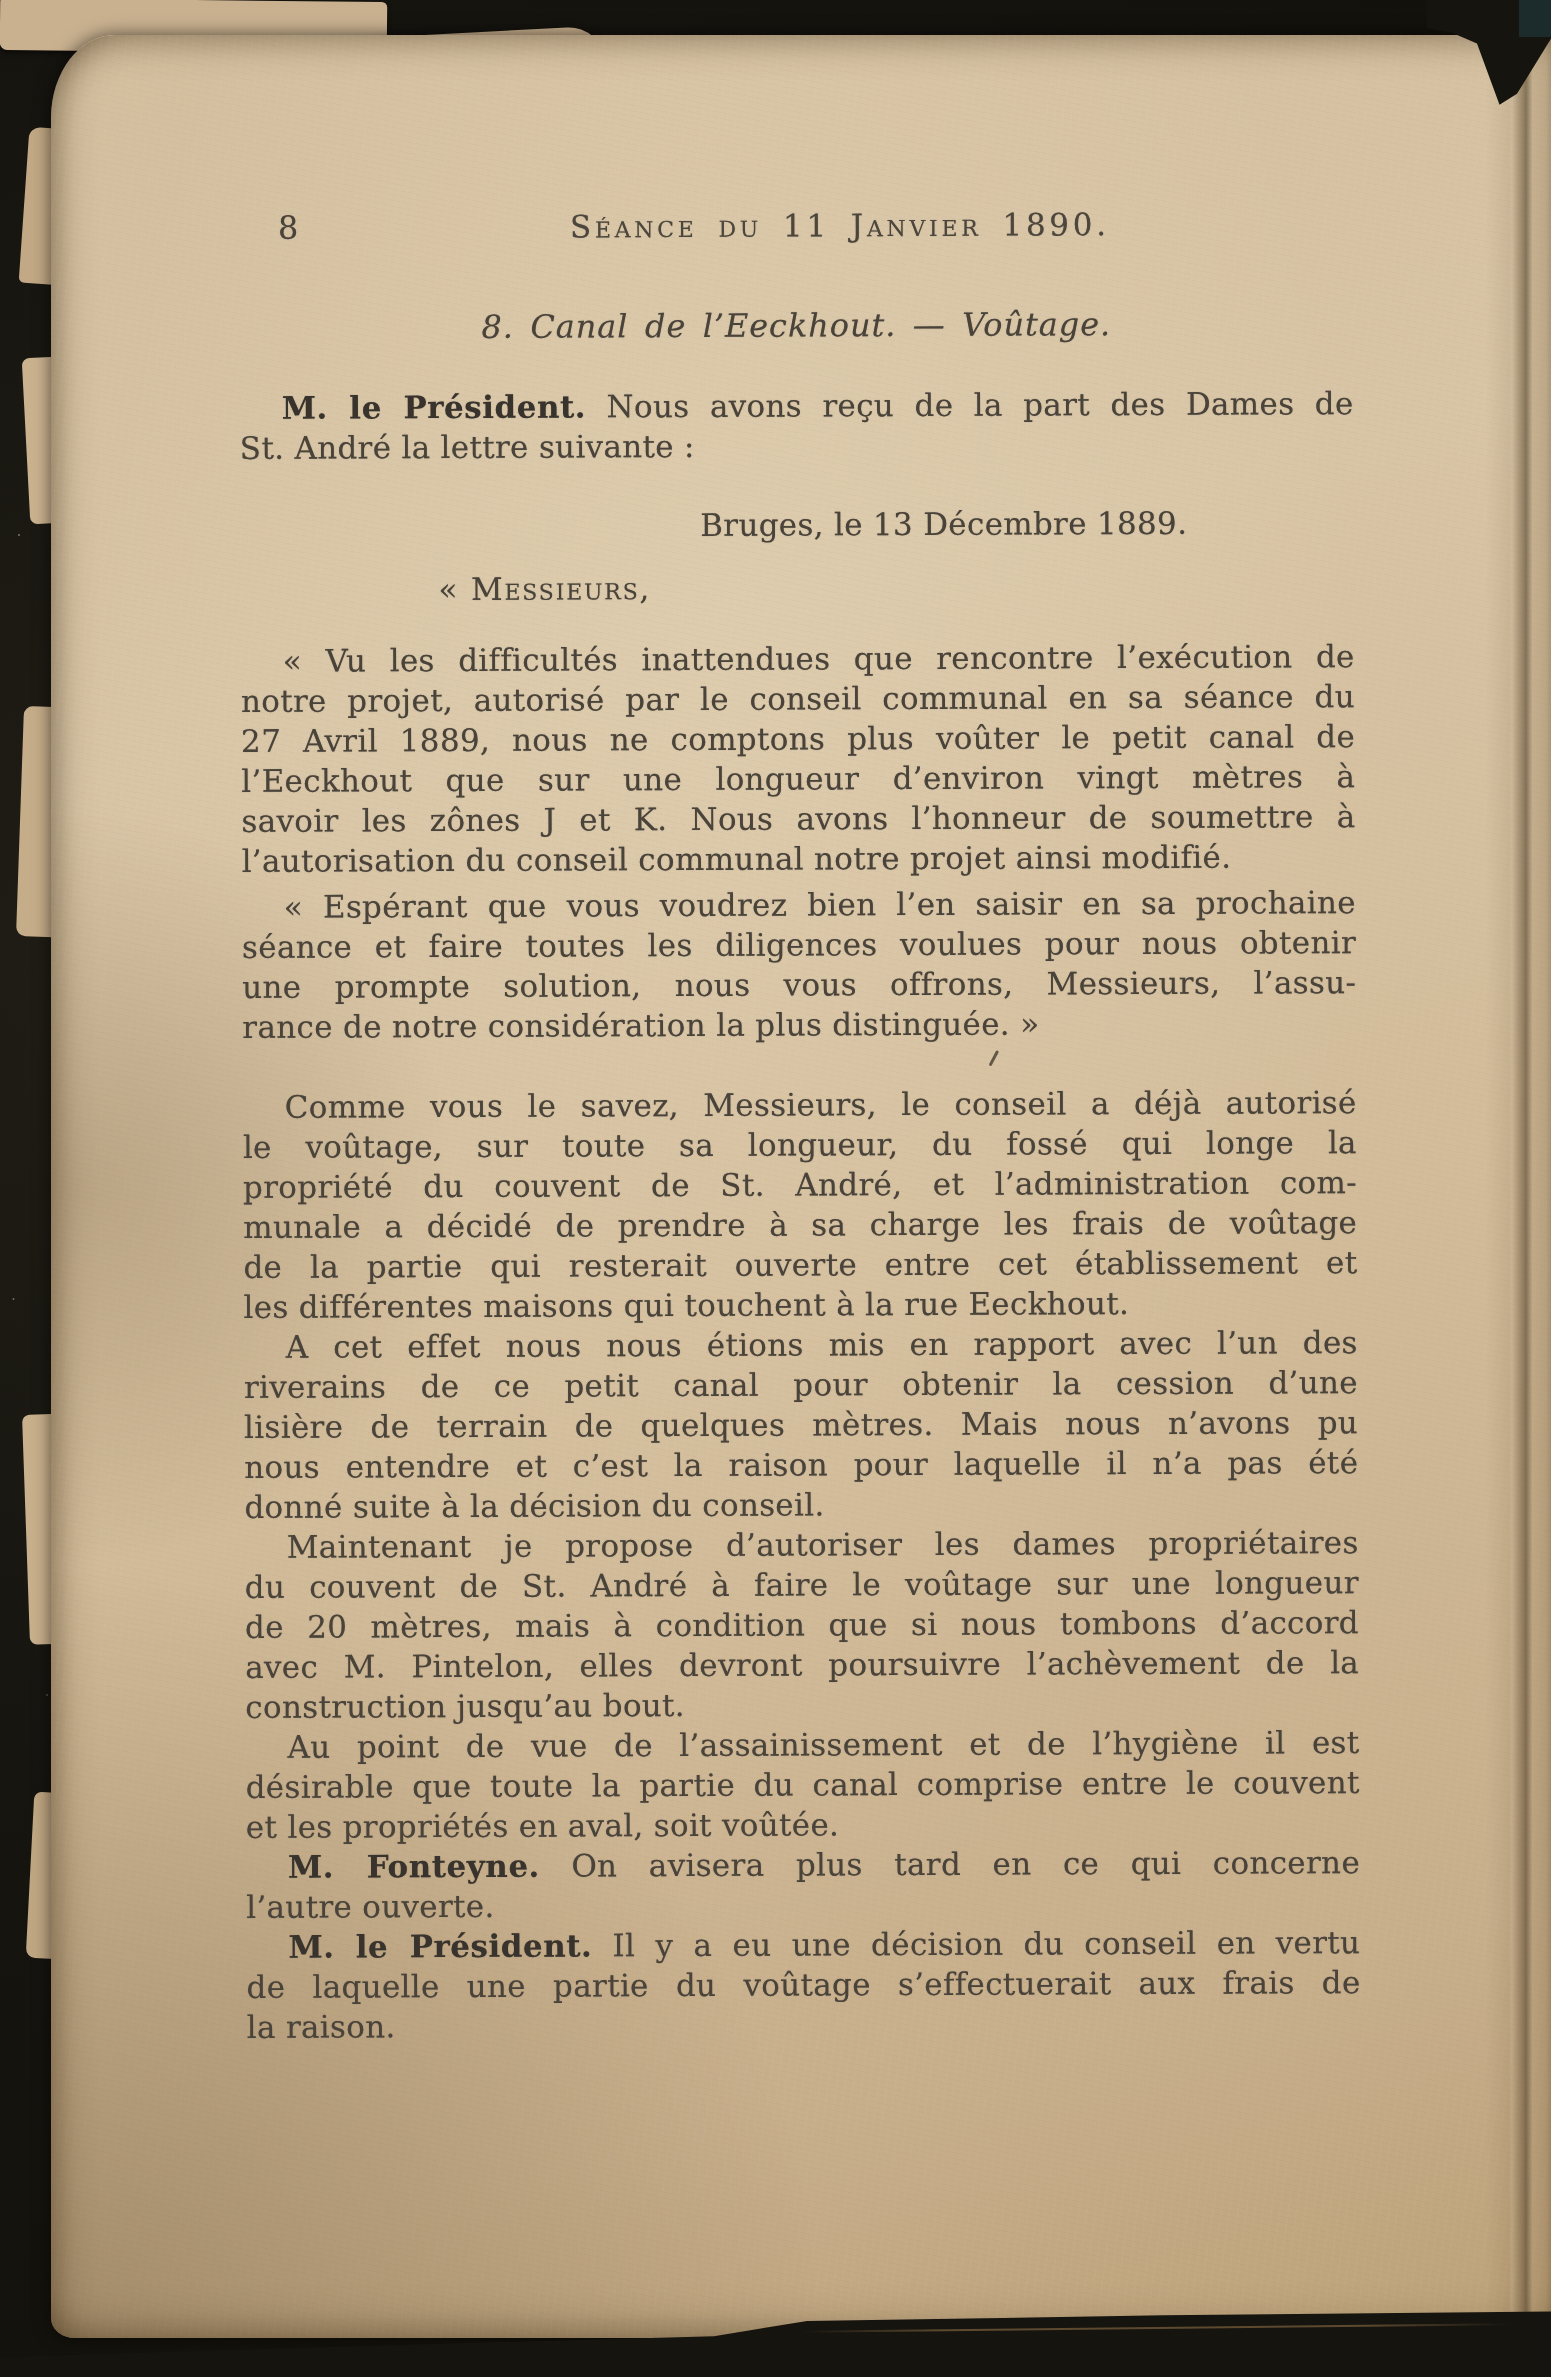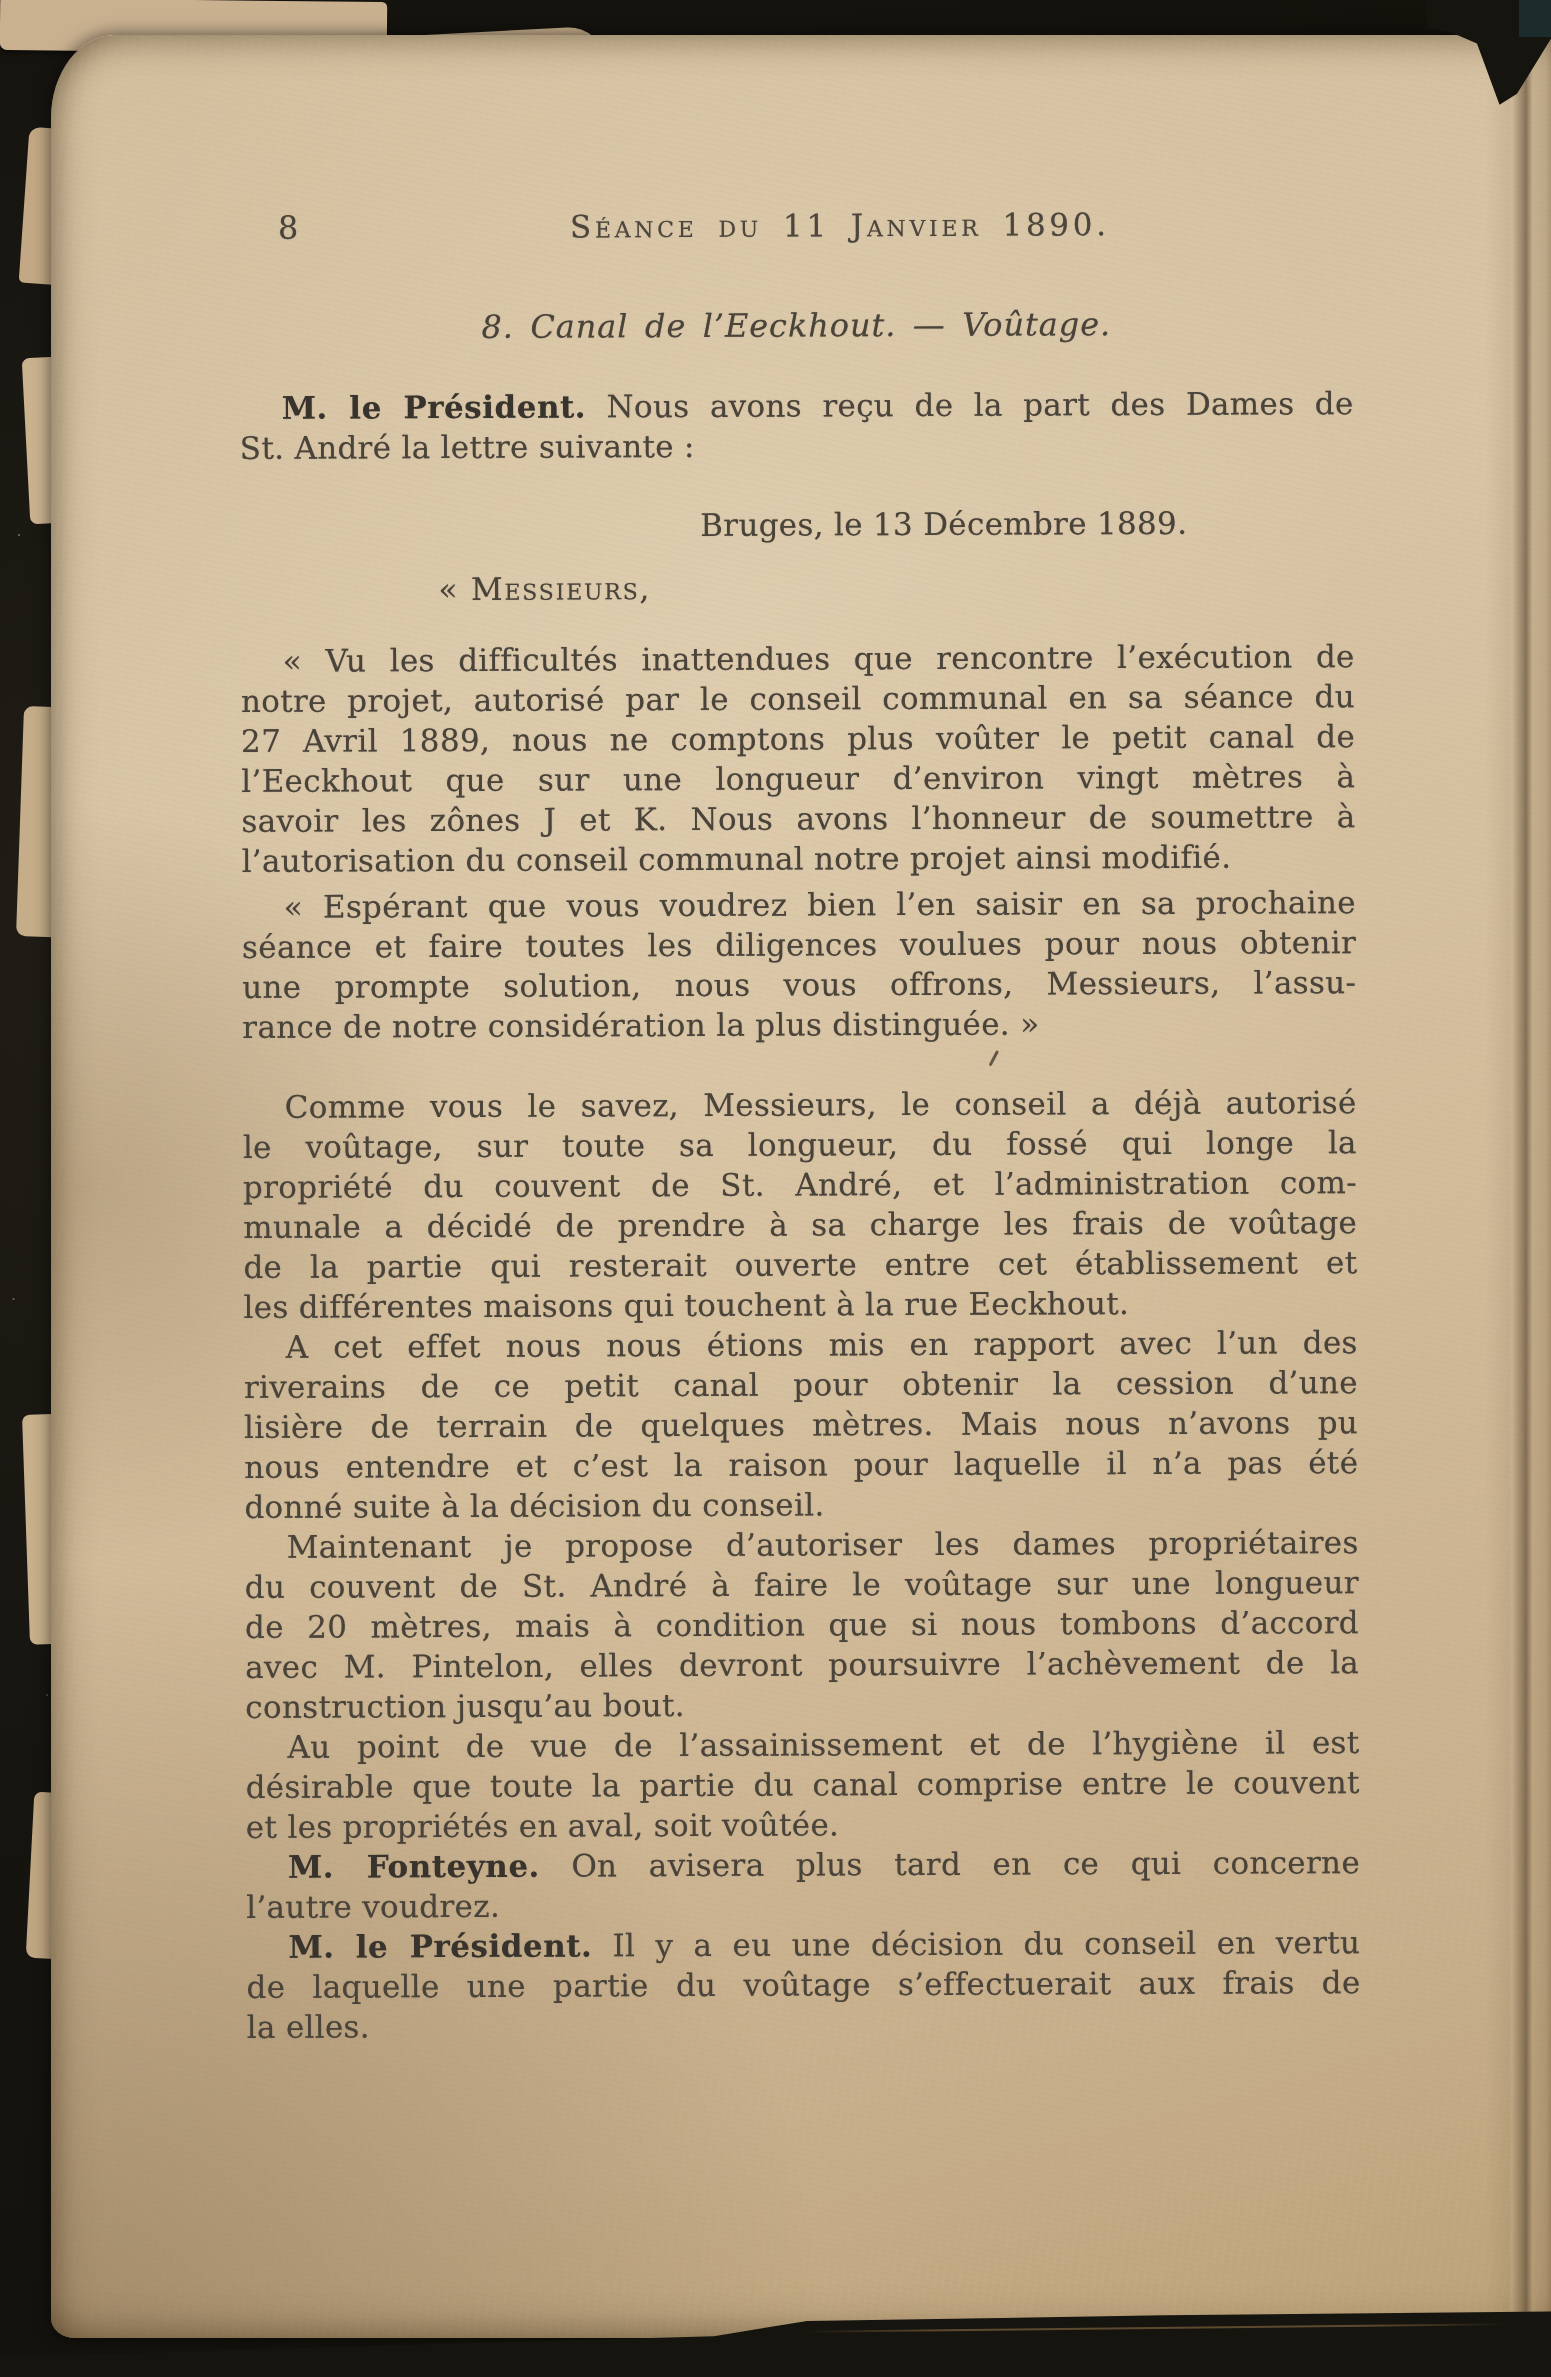--- a/index.html
+++ b/index.html
@@ -156,26 +156,26 @@
         <div class="pline"><span>avec M. Pintelon, elles devront poursuivre l’achèvement de la</span></div>
         <div class="pline lastline"><span>construction jusqu’au bout.</span></div>
       </div>
     <div class="para">
         <div class="pline firstline"><span>Au point de vue de l’assainissement et de l’hygiène il est</span></div>
         <div class="pline"><span>désirable que toute la partie du canal comprise entre le couvent</span></div>
         <div class="pline lastline"><span>et les propriétés en aval, soit voûtée.</span></div>
       </div>
     <div class="para">
         <div class="pline firstline"><span class="speaker">M. Fonteyne.</span><span> On avisera plus tard en ce qui concerne</span></div>
-        <div class="pline lastline"><span>l’autre voudrez.</span></div>
+        <div class="pline lastline"><span>l’autre ouverte.</span></div>
       </div>
     <div class="para">
         <div class="pline firstline"><span class="speaker">M. le Président.</span><span> Il y a eu une décision du conseil en vertu</span></div>
         <div class="pline"><span>de laquelle une partie du voûtage s’effectuerait aux frais de</span></div>
-        <div class="pline lastline"><span>la elles.</span></div>
+        <div class="pline lastline"><span>la raison.</span></div>
       </div>
     <div class="ink-stray"></div>
   </div>
 </div>
 
 <div class="notch-topright"></div>
 <div class="teal-corner"></div>
 <div class="wedge-bottom"></div>
 <div class="bottom-sliver"></div>
 <div class="seam-bottom"></div>

